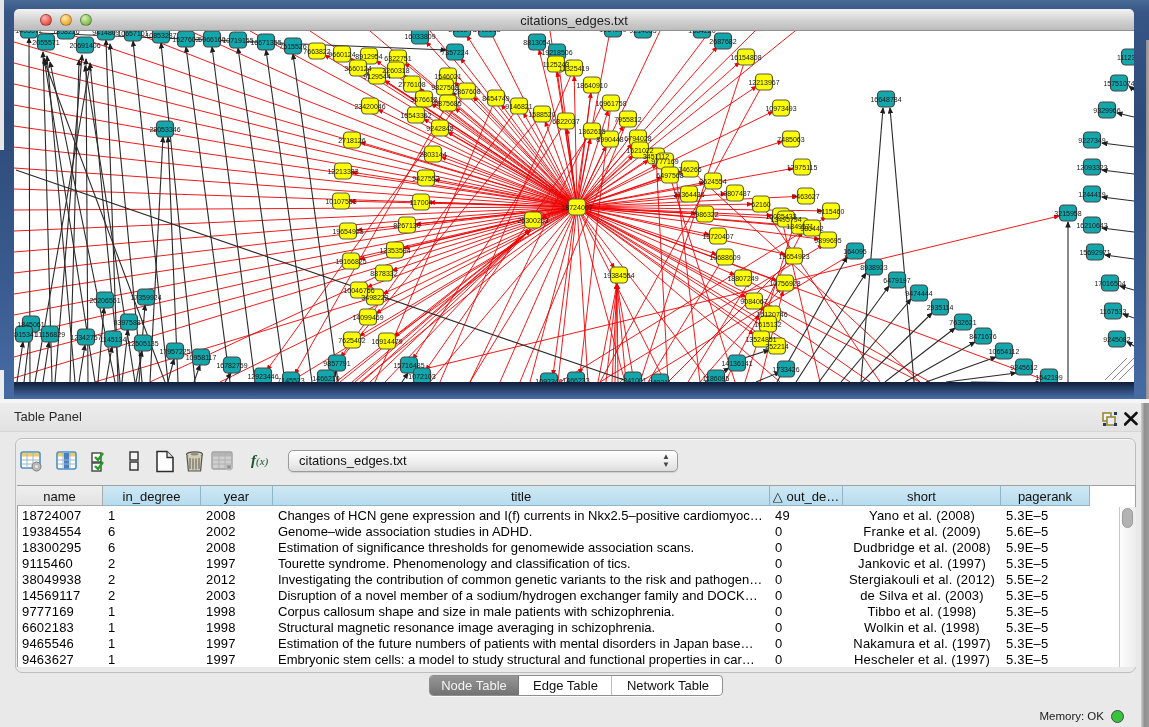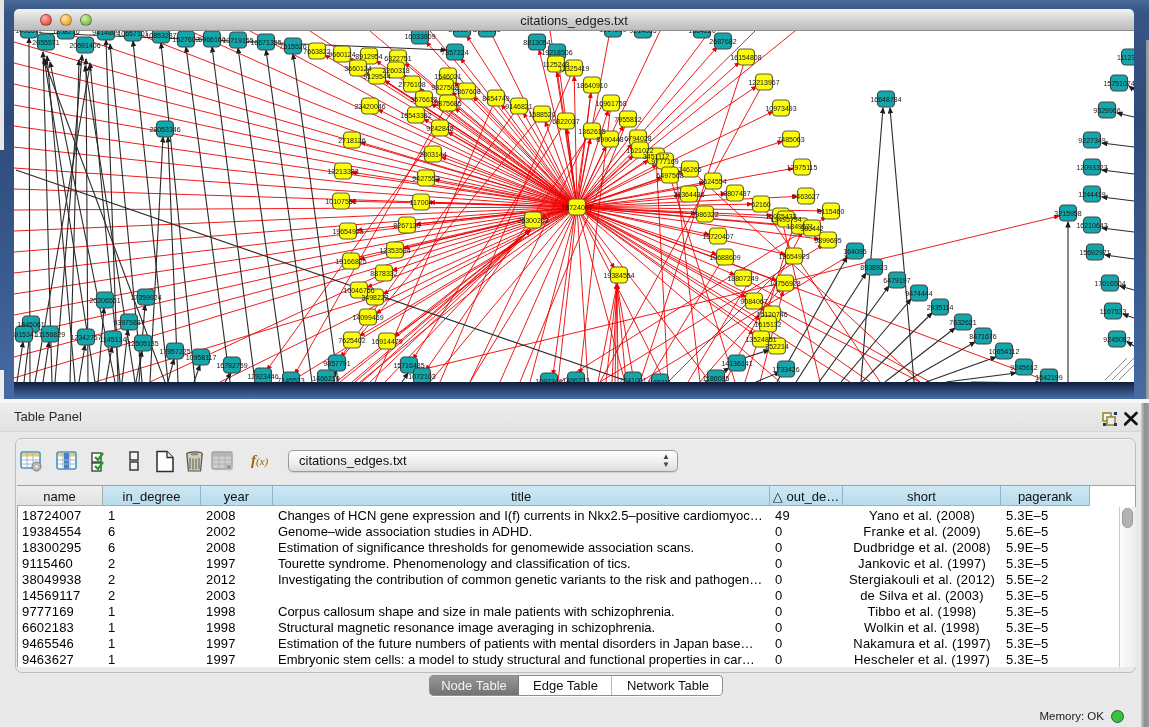--- a/index.html
+++ b/index.html
@@ -693,21 +693,21 @@
       <path d="M3 6l1.4 15h12.2L18 6" fill="#cfccb8" stroke="#55524a" stroke-width="1.2"></path>
       <path d="M6 8v11M9 8.5v11M12 8.5v11M15 8v11" stroke="#77746a" stroke-width="1.3"></path>
     </svg>
     <svg class="tbi" style="left:211px" width="24" height="23" viewBox="0 0 24 23">
       <rect x="1" y="2" width="20" height="17" rx="1.5" fill="#cfcfcf" stroke="#a0a0a0" stroke-width="1.4"></rect>
       <rect x="2" y="3" width="18" height="3.5" fill="#b5b5b5"></rect>
       <path d="M2 10h18M2 14h18M8 3v15M14 3v15" stroke="#b0b0b0" stroke-width="1"></path>
       <circle cx="18" cy="17" r="3.6" fill="#bdbdbd"></circle>
       <path d="M16.4 15.4l3.2 3.2M19.6 15.4l-3.2 3.2" stroke="#8d8d8d" stroke-width="1.4"></path>
     </svg>
-    <div class="tbi" style="left:251px;top:452px;width:22px;font-family:'Liberation Serif',serif;font-style:italic;font-size:15px;color:#a16207"><b>f</b><span style="font-size:11px">(x)</span></div>
+    <div class="tbi" style="left:251px;top:452px;width:22px;font-family:'Liberation Serif',serif;font-style:italic;font-size:15px;color:#14532d"><b>f</b><span style="font-size:11px">(x)</span></div>
   <div id="combo">citations_edges.txt<span class="arr">▲<br>▼</span></div>
   <div id="tblwrap"></div>
   <div id="thead">
     <span class="h1">name</span>
       <span class="h2">in_degree</span>
       <span class="h3">year</span>
     <span class="h4">title</span>
       <span class="h5">△ out_de…</span>
       <span class="h6">short</span>
       <span class="h7">pagerank</span>
@@ -754,20 +754,21 @@
       <span class="c3">2012</span>
       <span class="c4">Investigating the contribution of common genetic variants to the risk and pathogen…</span>
       <span class="c5">0</span>
       <span class="c6">Stergiakouli et al. (2012)</span>
       <span class="c7">5.5E–2</span>
     </div>
     <div class="trow" style="top:587.5px">
       <span class="c1">14569117</span>
       <span class="c2">2</span>
       <span class="c3">2003</span>
+      <span class="c4">Disruption of a novel member of a sodium/hydrogen exchanger family and DOCK…</span>
       <span class="c5">0</span>
       <span class="c6">de Silva et al. (2003)</span>
       <span class="c7">5.3E–5</span>
     </div>
     <div class="trow" style="top:603.5px">
       <span class="c1">9777169</span>
       <span class="c2">1</span>
       <span class="c3">1998</span>
       <span class="c4">Corpus callosum shape and size in male patients with schizophrenia.</span>
       <span class="c5">0</span>

